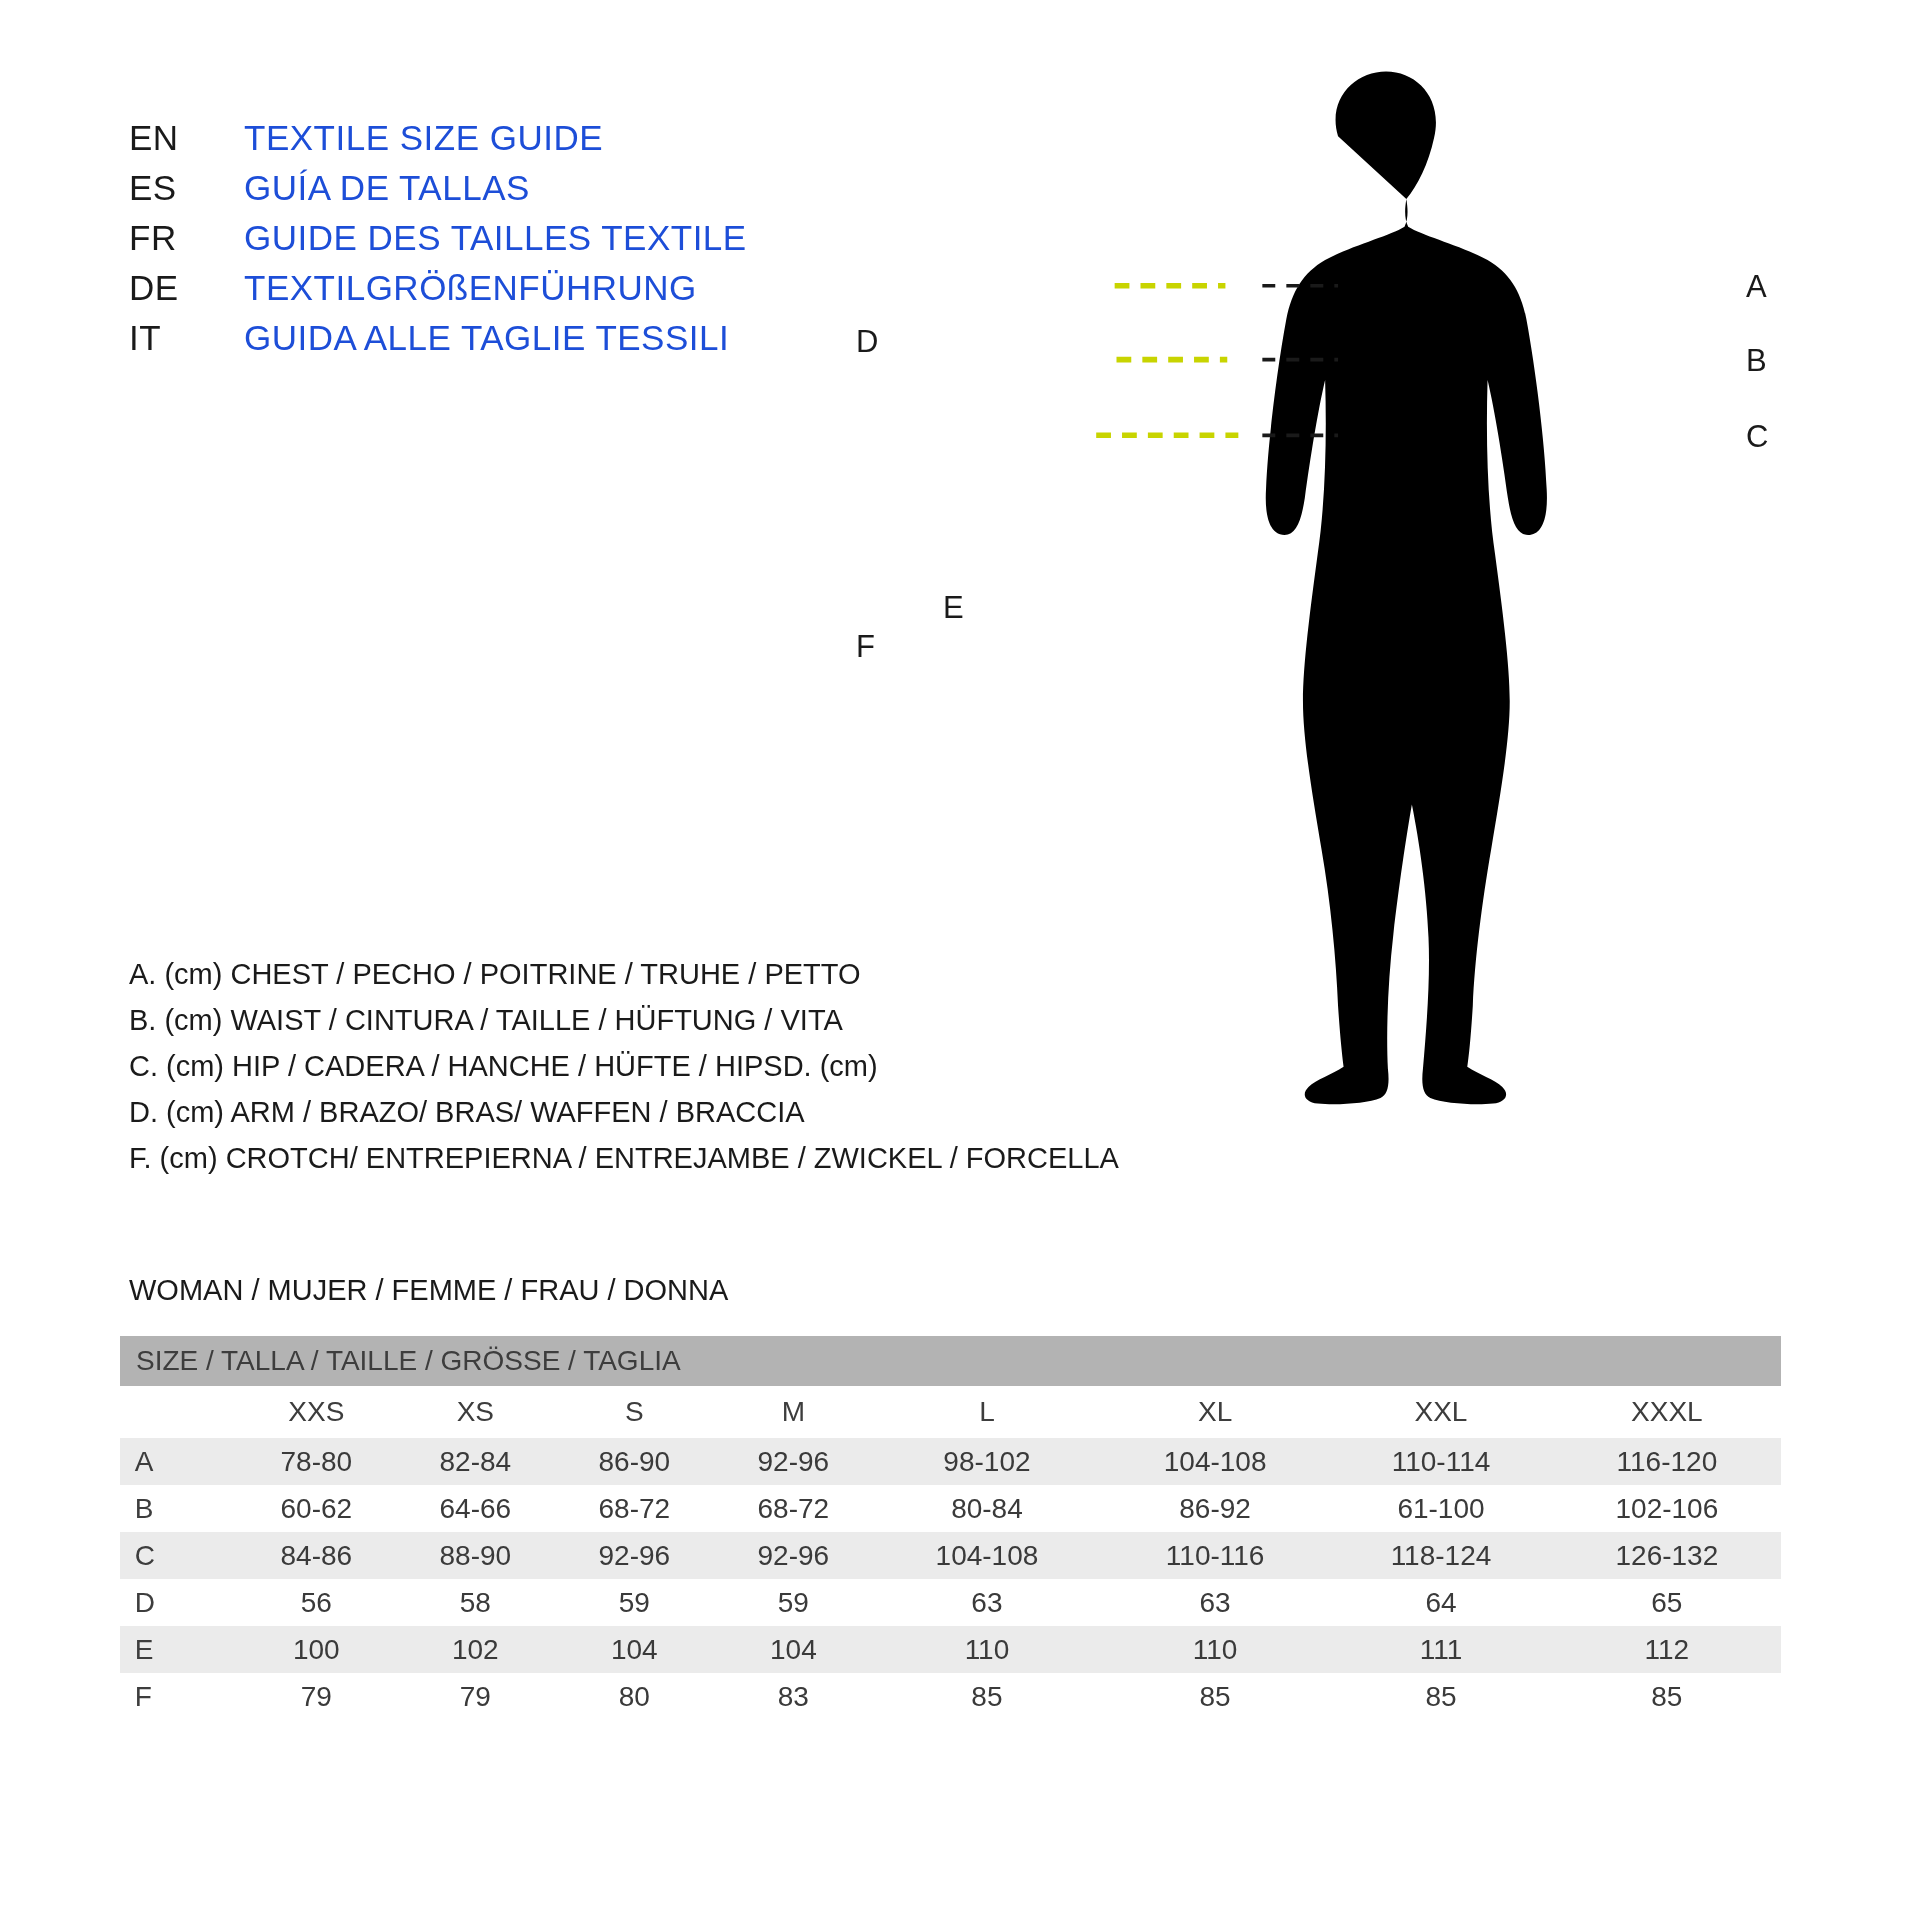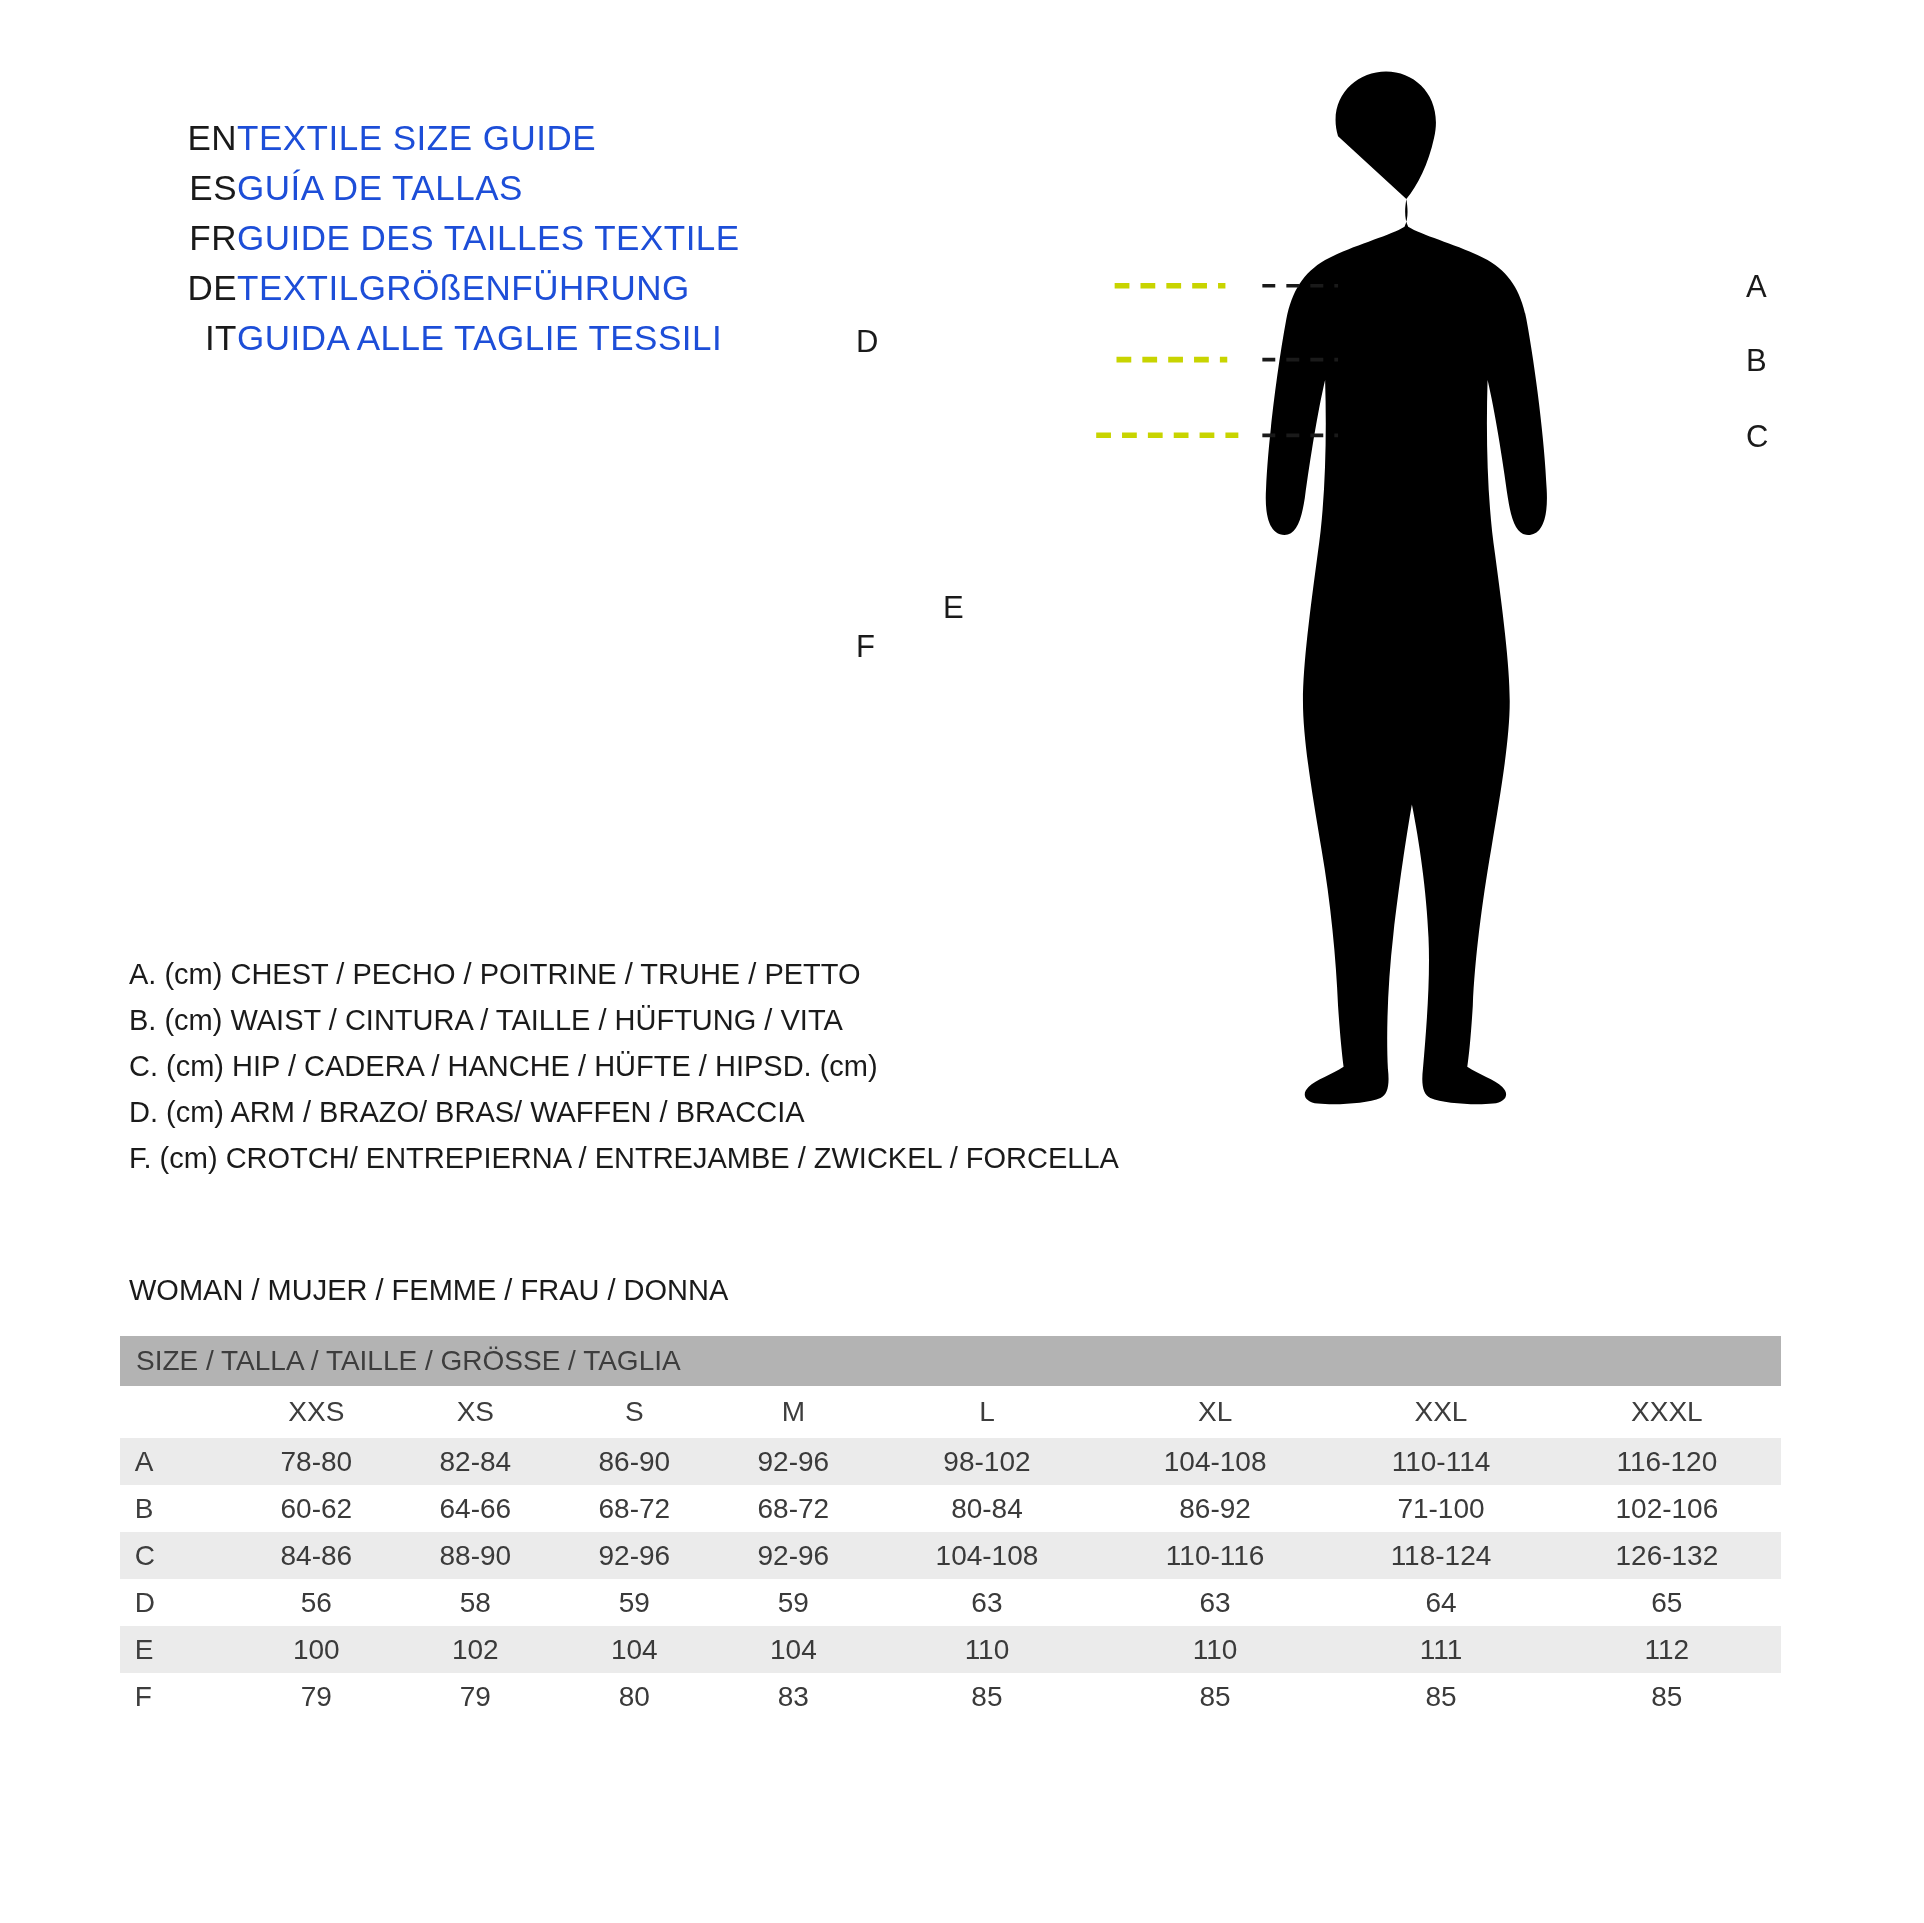--- a/index.html
+++ b/index.html
@@ -12,23 +12,22 @@
     height: 1923px;
     font-family: "Liberation Sans", sans-serif;
     color: #1a1a1a;
     position: relative;
     overflow: hidden;
   }
 
   
   .title-block {
     position: absolute;
-    left: 122px;
+    left: 129px;
     top: 118px;
-    text-align: right;
   }
   .title-row {
     display: flex;
     align-items: baseline;
     height: 50px;
   }
   .title-lang {
     width: 115px;
     font-size: 35px;
     letter-spacing: 0.5px;
@@ -265,21 +264,21 @@
     </tr>
 
     <tr class="row-plain">
       <td class="col-label">B</td>
       <td>60-62</td>
       <td>64-66</td>
       <td>68-72</td>
       <td>68-72</td>
       <td>80-84</td>
       <td>86-92</td>
-      <td>71-100</td>
+      <td>61-100</td>
       <td>102-106</td>
     </tr>
 
     <tr class="row-shade">
       <td class="col-label">C</td>
       <td>84-86</td>
       <td>88-90</td>
       <td>92-96</td>
       <td>92-96</td>
       <td>104-108</td>

